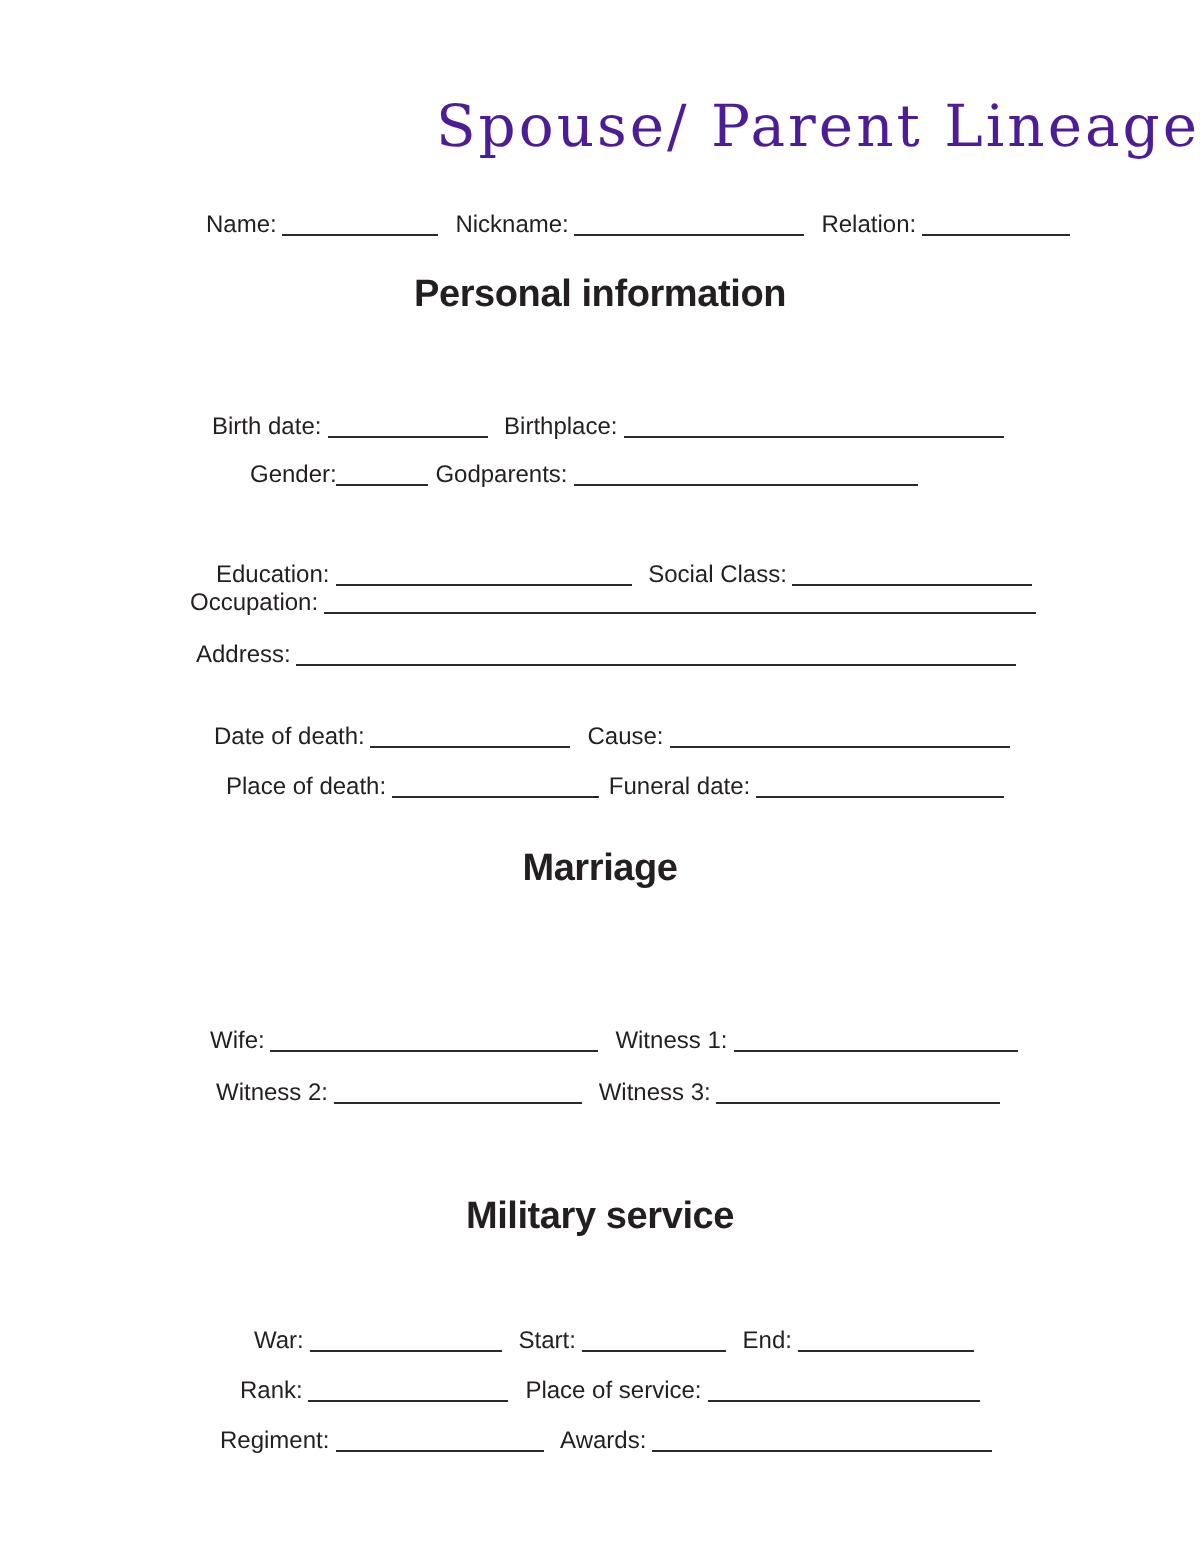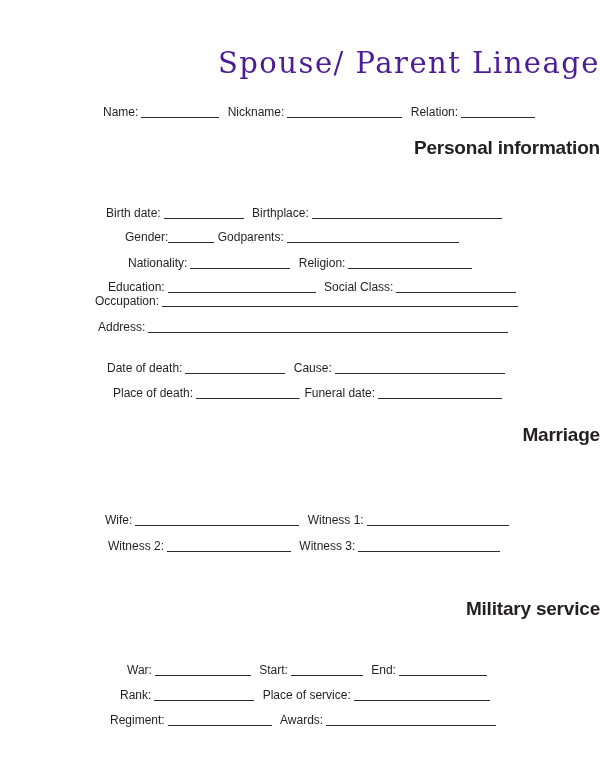--- a/index.html
+++ b/index.html
@@ -13,21 +13,21 @@
   }
   .doc-title {
     position:absolute; top:46px; left:0; width:100%;
     text-align:right;
     font-family:"DejaVu Serif", serif;
     font-size:29px; font-weight:400; letter-spacing:1.5px;
     color:#4c1d95;
   }
   .section-heading {
     position:absolute; left:0; width:100%;
-    text-align:right;
+    text-align:center;
     font-size:19px; font-weight:600; letter-spacing:-0.2px;
     color:#231f20;
   }
   .heading-personal { top:137px; }
   .heading-marriage { top:424px; }
   .heading-military { top:598px; }
   .row {
     position:absolute;
     white-space:nowrap;
     font-size:12px; line-height:15px;
@@ -61,24 +61,20 @@
   <div class="row" style="left:106px; top:194px;">
     <span class="lbl">Birth date:</span><span class="bl" style="width:80px;"></span>
     <span class="lbl">Birthplace:</span><span class="bl" style="width:190px;"></span>
   </div>
 
   <div class="row" style="left:125px; top:218px;">
     <span class="lbl">Gender:</span><span class="bl tight" style="width:46px;"></span>
     <span class="lbl tight">Godparents:</span><span class="bl" style="width:172px;"></span>
   </div>
 
-  <div class="row" style="left:128px; top:244px;">
-    <span class="lbl">Nationality:</span><span class="bl" style="width:100px;"></span>
-    <span class="lbl">Religion:</span><span class="bl" style="width:124px;"></span>
-  </div>
 
   <div class="row" style="left:108px; top:268px;">
     <span class="lbl">Education:</span><span class="bl" style="width:148px;"></span>
     <span class="lbl">Social Class:</span><span class="bl" style="width:120px;"></span>
   </div>
 
   <div class="row" style="left:95px; top:294px;">
     <span class="lbl">Occupation:</span><span class="bl" style="width:356px;"></span>
   </div>
 

